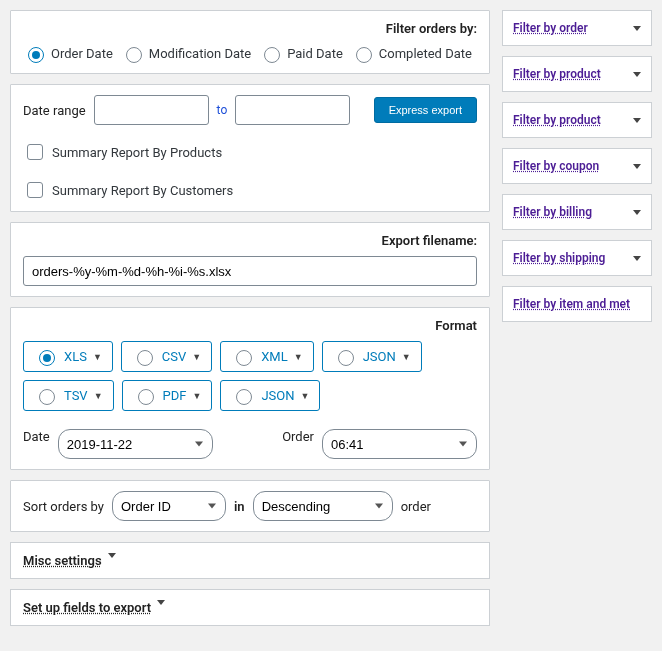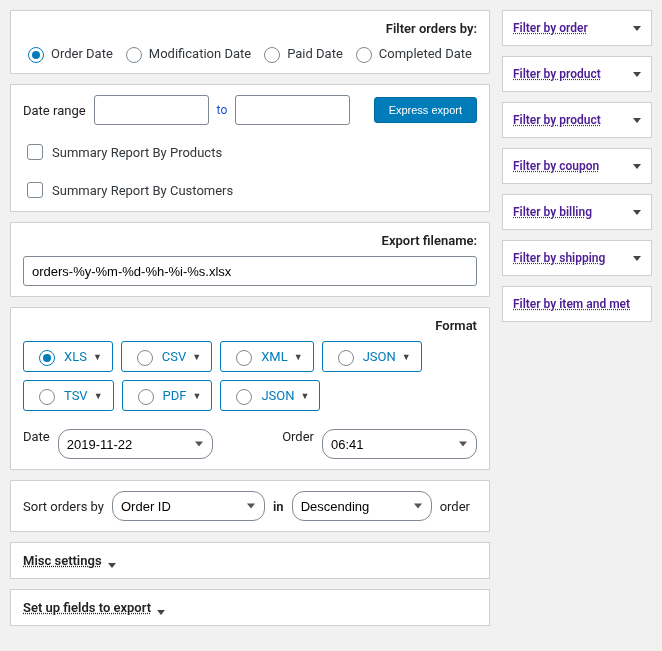--- a/index.html
+++ b/index.html
@@ -134,21 +134,21 @@
     background: #fff;
     border: 1px solid #ccd0d4;
     padding: 10px 12px;
     cursor: pointer;
   }
   .collapse-label {
     font-weight: 600;
     font-size: 13px;
     text-decoration: underline dotted;
     display: inline-flex;
-    align-items: flex-end;
+    align-items: flex-start;
     gap: 6px;
     color: #222;
   }
   .caret-down {
     width: 0; height: 0;
     border-left: 4px solid transparent;
     border-right: 4px solid transparent;
     border-top: 5px solid #444;
   }
   .filter-btn {
@@ -275,21 +275,21 @@
             <option>06:41</option>
           </select>
         </span>
       </div>
     </div>
 
     <div class="panel">
       <div class="row">
         <span class="label">Sort orders by</span>
         <span class="select-wrap">
-          <select class="select" style="width:153px">
+          <select class="select" style="width:114px">
             <option>Order ID</option>
           </select>
         </span>
         <span class="label" style="font-weight:600">in</span>
         <span class="select-wrap">
           <select class="select" style="width:140px">
             <option>Descending</option>
           </select>
         </span>
         <span class="label">order</span>

